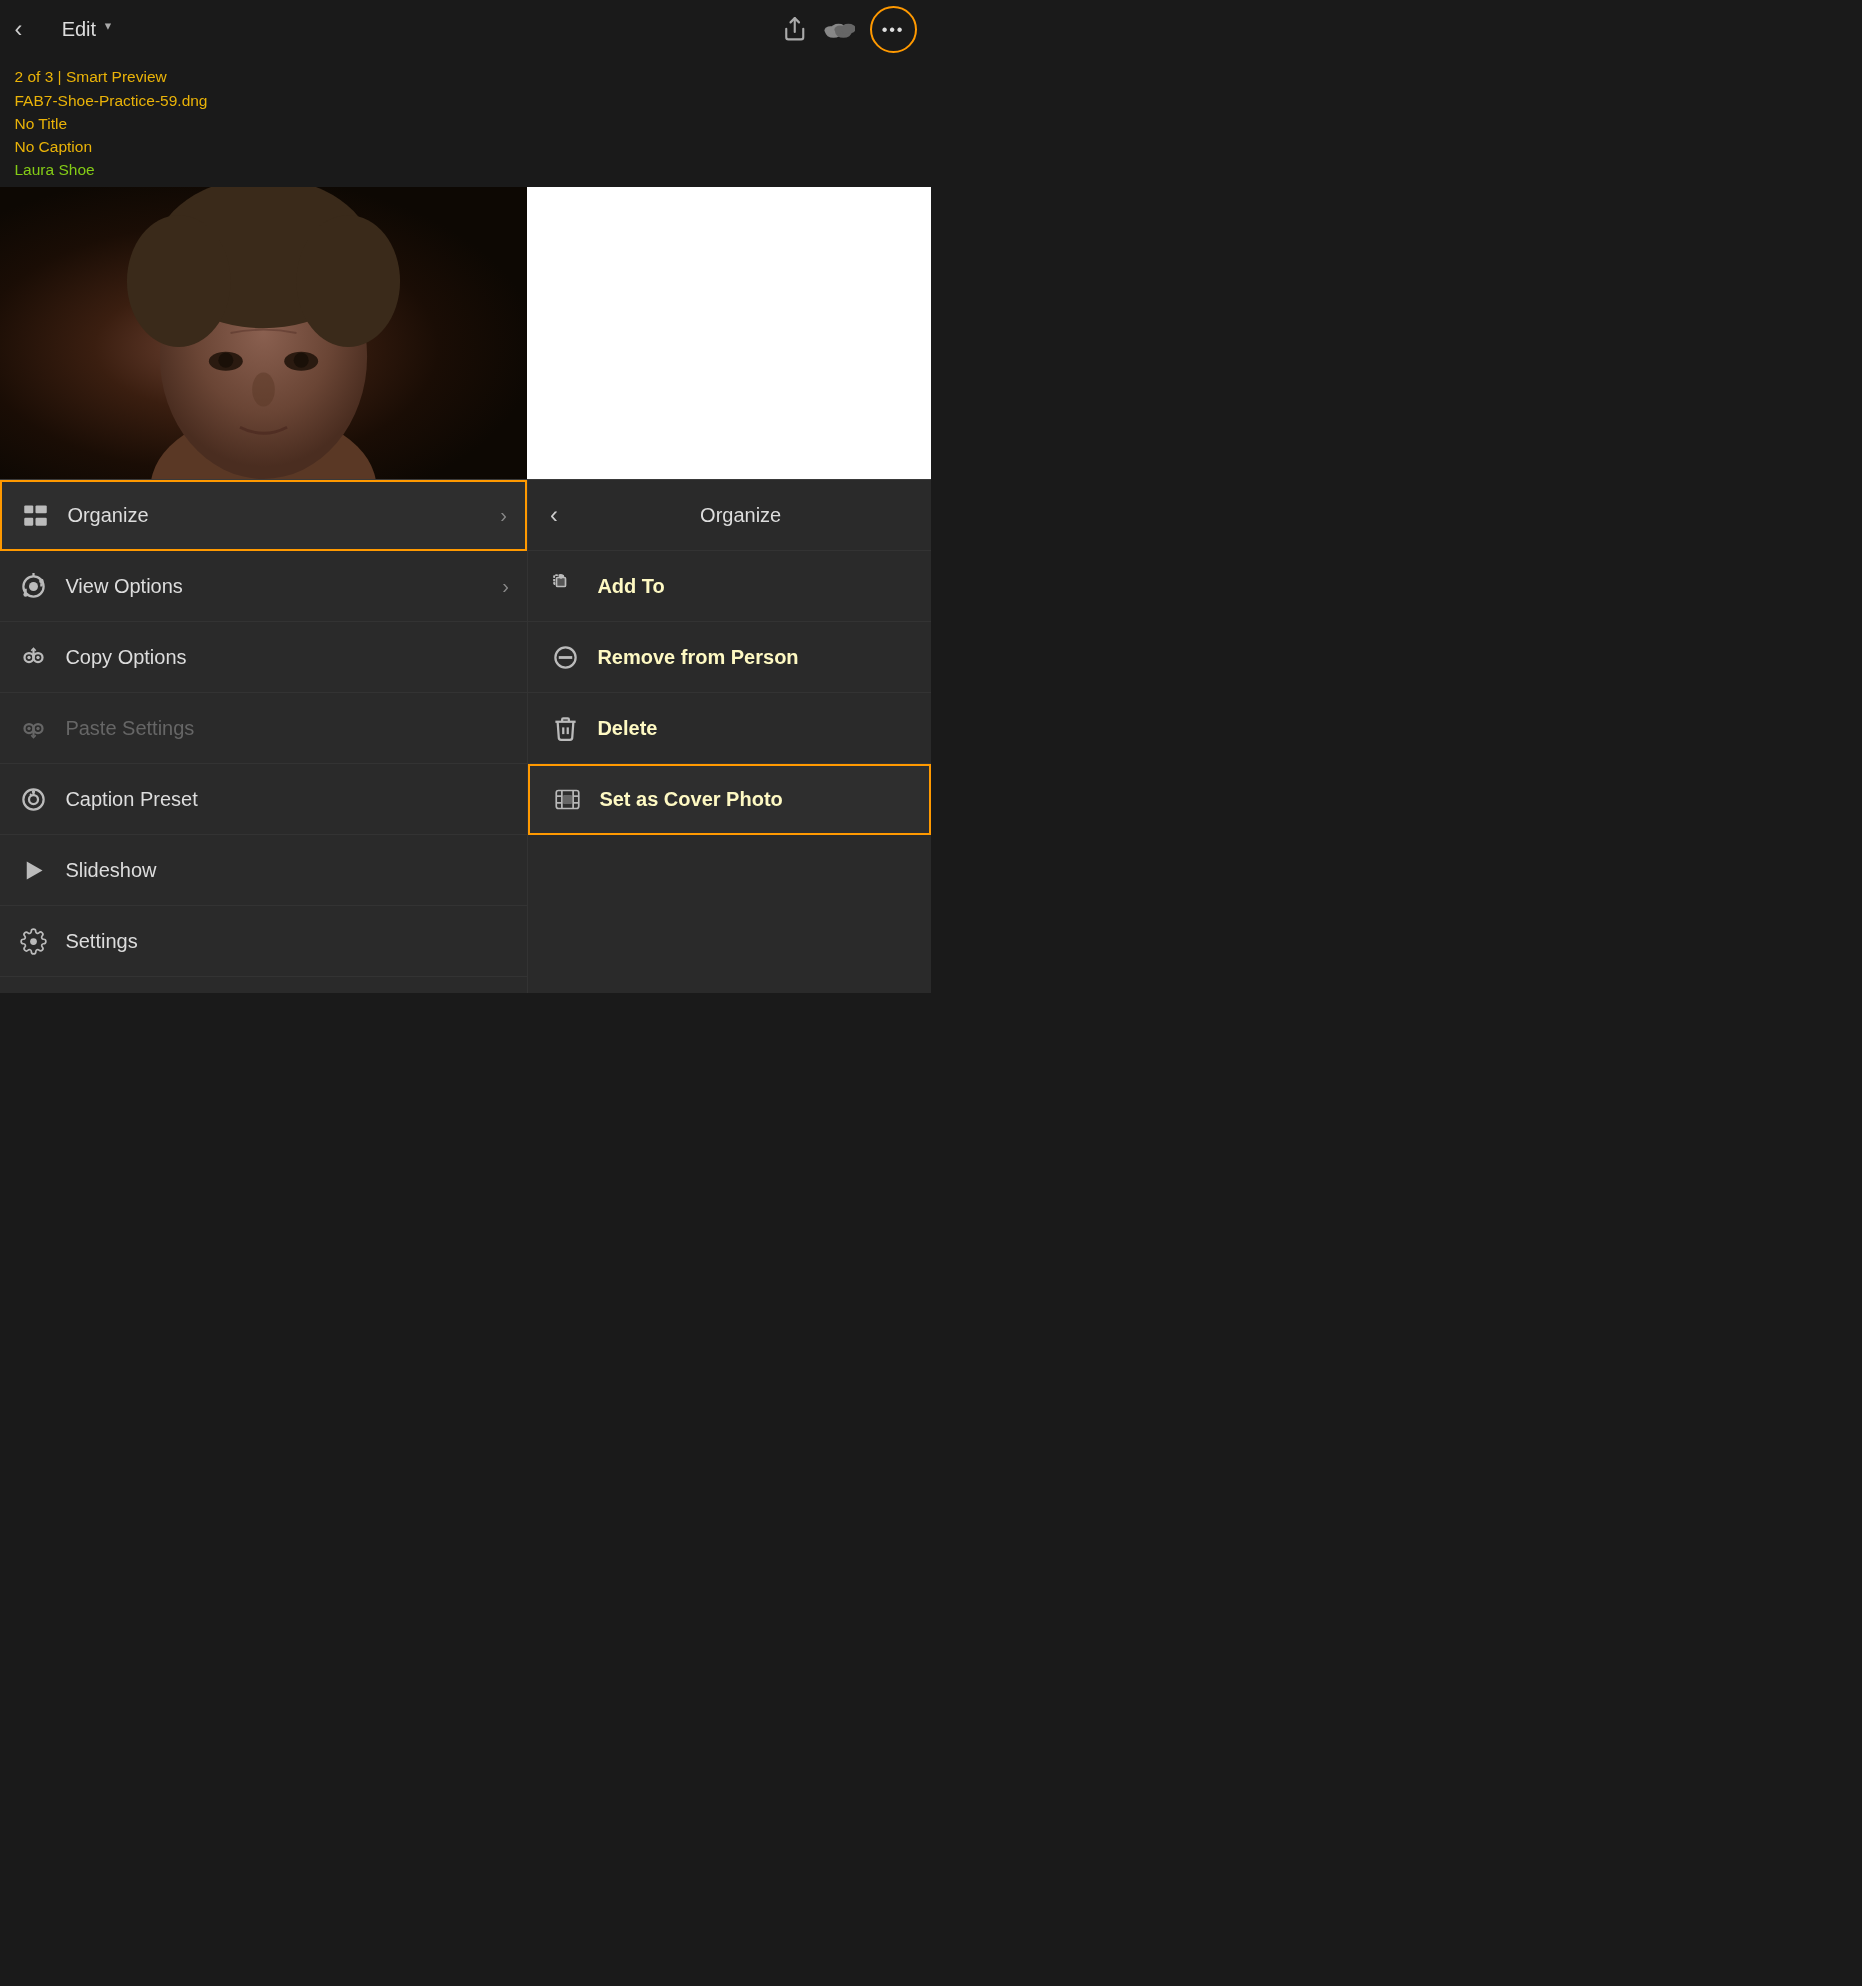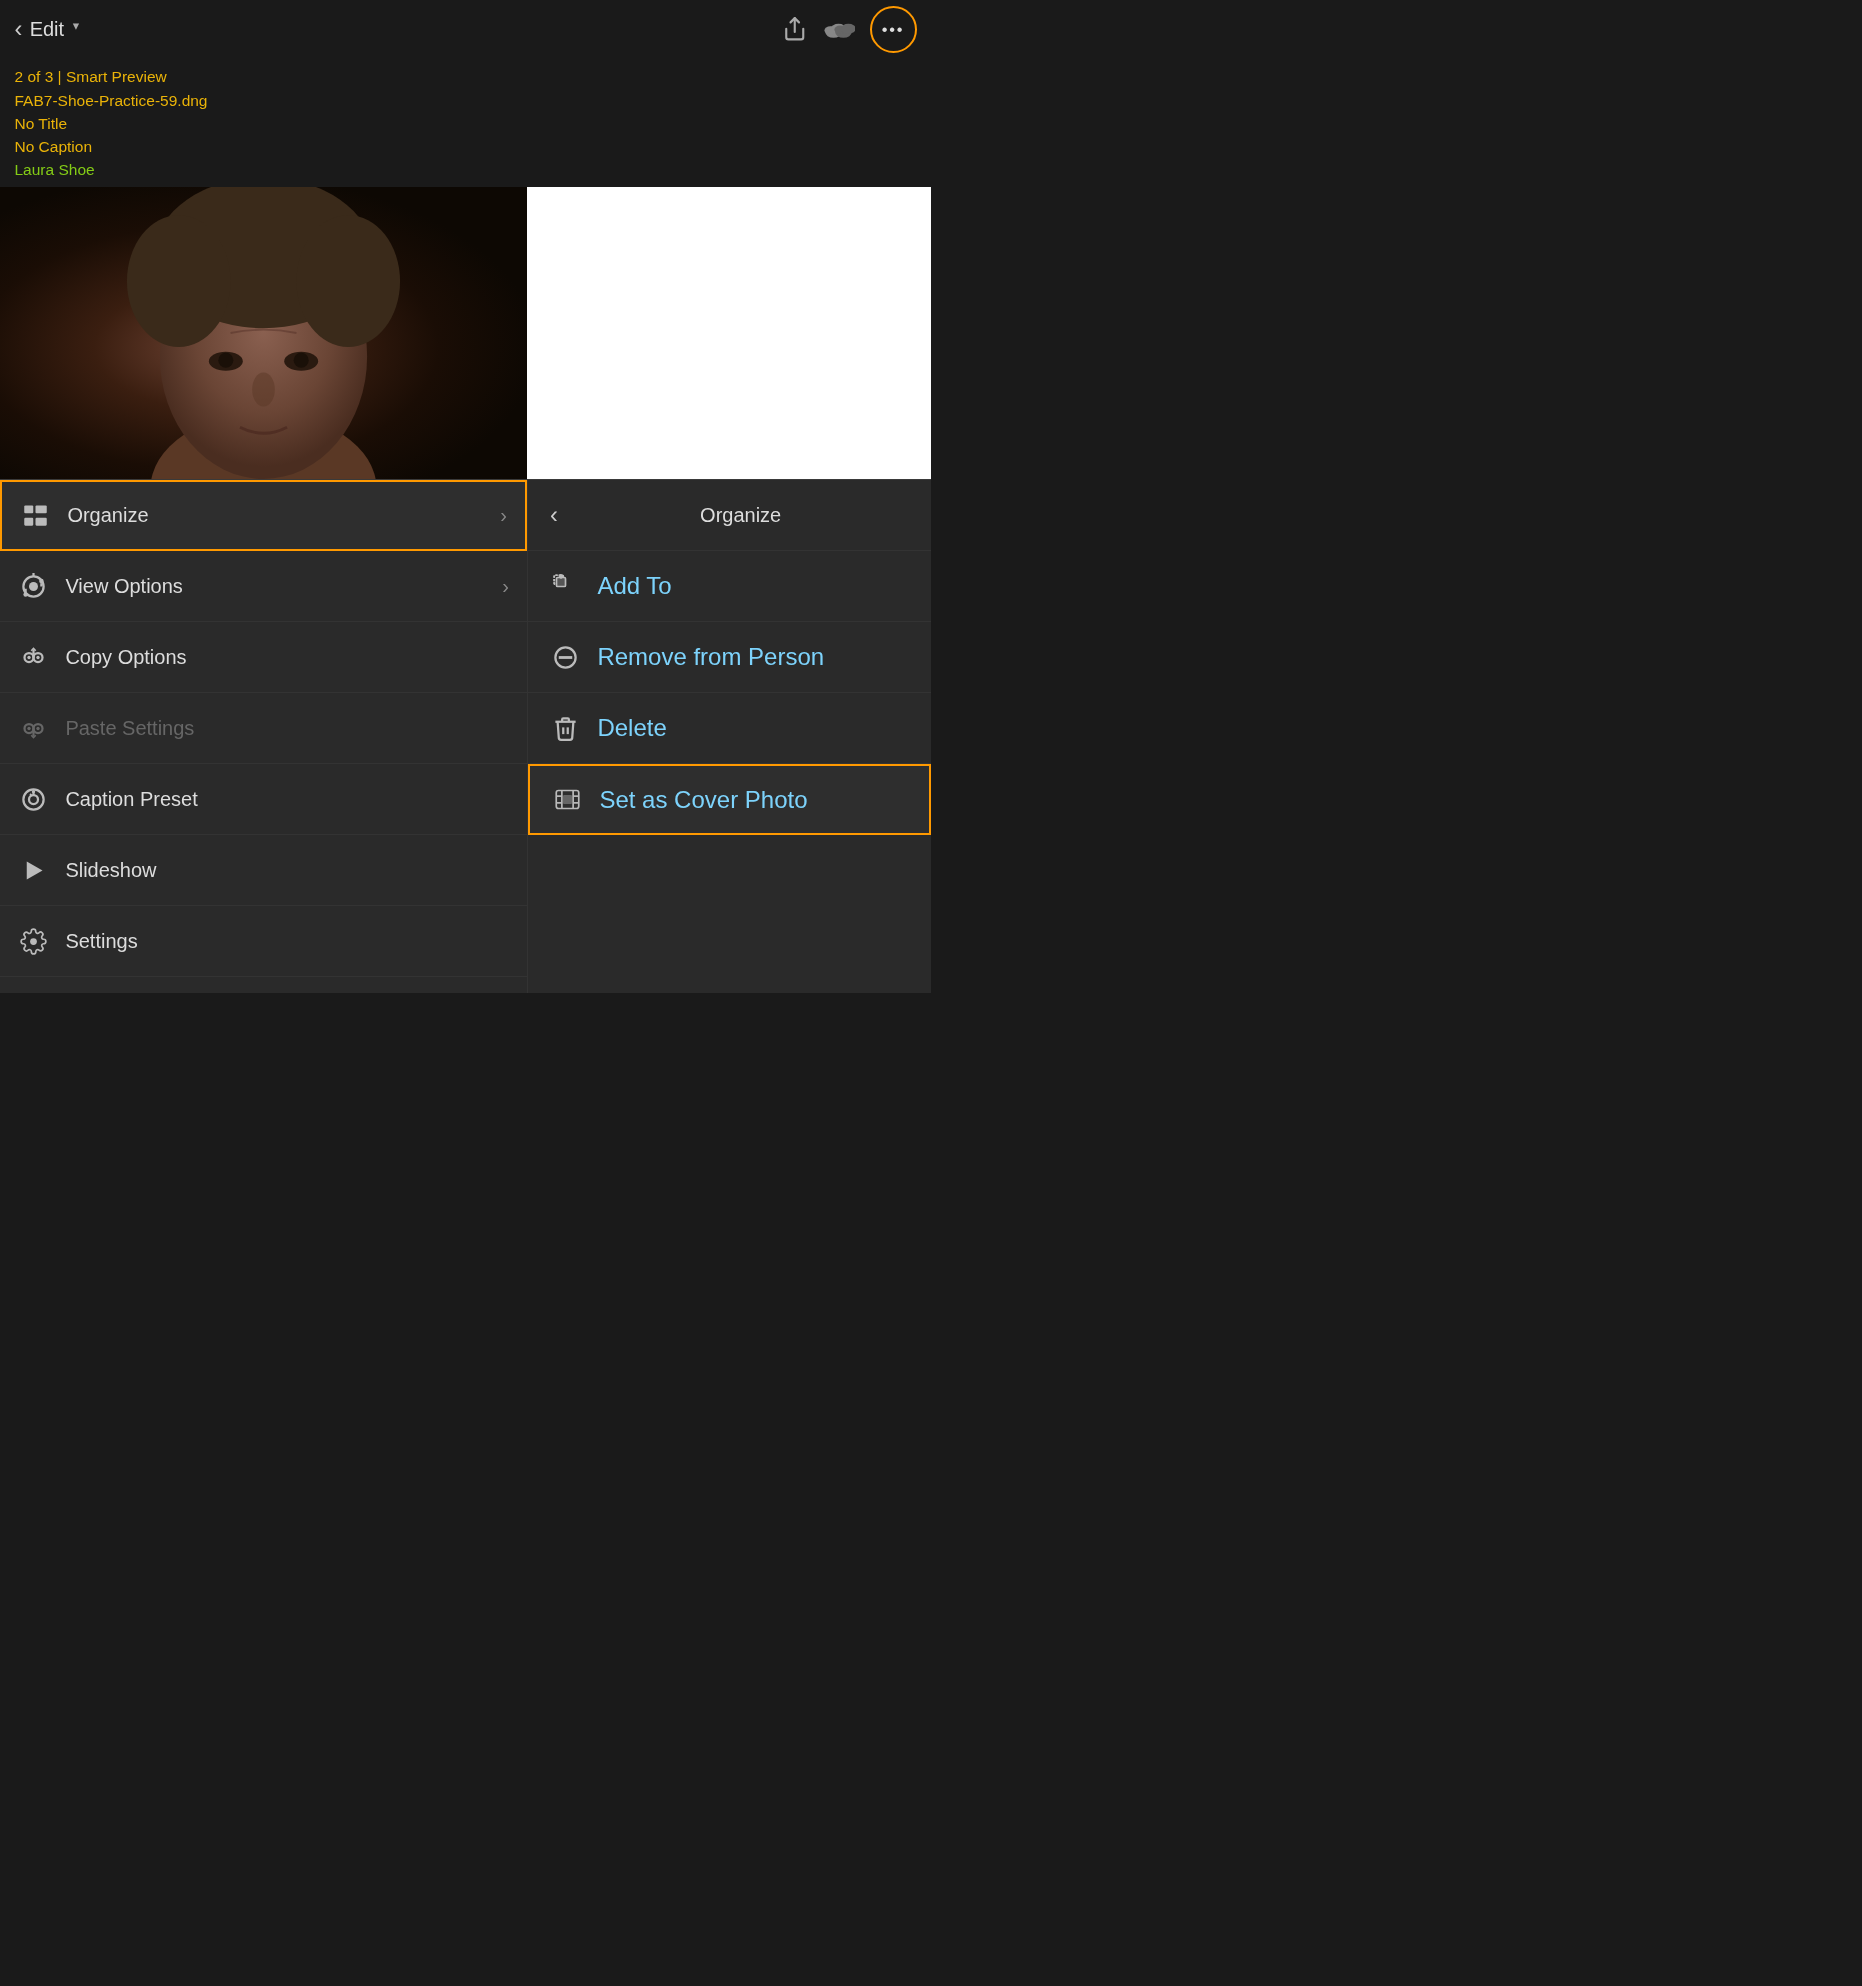--- a/index.html
+++ b/index.html
@@ -41,20 +41,21 @@
     }
 
     .edit-dropdown {
       display: flex;
       align-items: flex-start;
       gap: 6px;
       color: #ddd;
       font-size: 20px;
       font-weight: 500;
       cursor: pointer;
+      margin-left: 32px;
     }
 
     .top-bar-right {
       display: flex;
       align-items: center;
       gap: 14.5px;
     }
 
     .icon-btn {
       background: none;
@@ -247,23 +248,23 @@
       flex-shrink: 0;
     }
 
     .submenu-item-icon svg {
       width: 27px;
       height: 27px;
       fill: #bbb;
     }
 
     .submenu-item-label {
-      font-size: 24px;
-      color: #7dd3fc;
-      font-weight: 400;
+      font-size: 20px;
+      color: #fef9c3;
+      font-weight: 700;
     }
   </style>
 </head>
 <body>
 
 <div class="top-bar">
   <div class="top-bar-left">
     <button class="back-btn icon-btn">
       <span style="font-size:23.6px;color:#ccc;">‹</span>
     </button>

